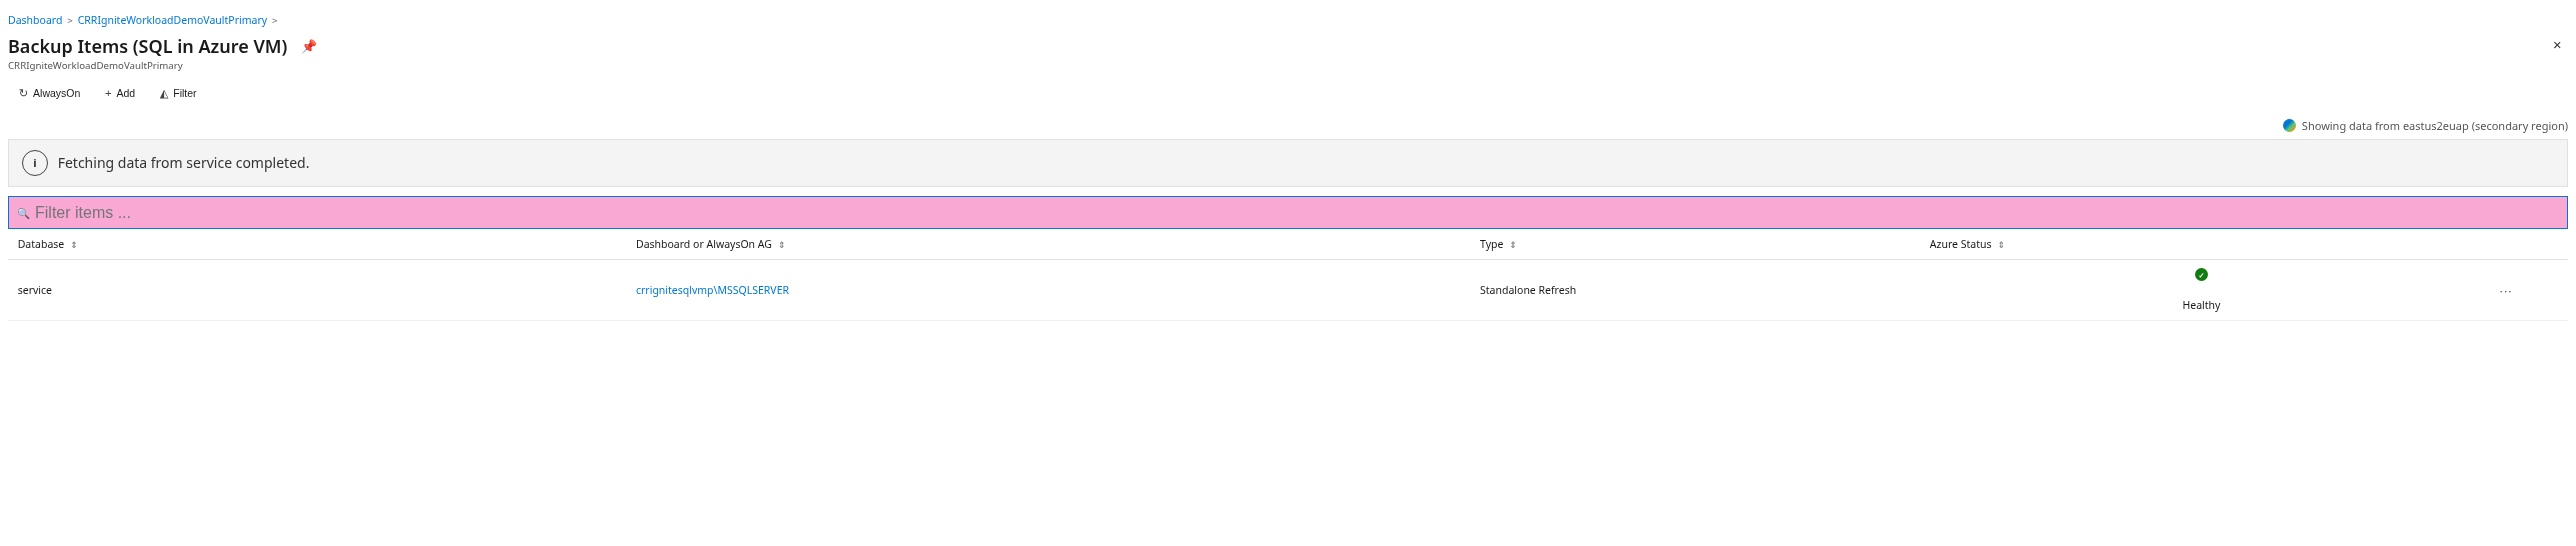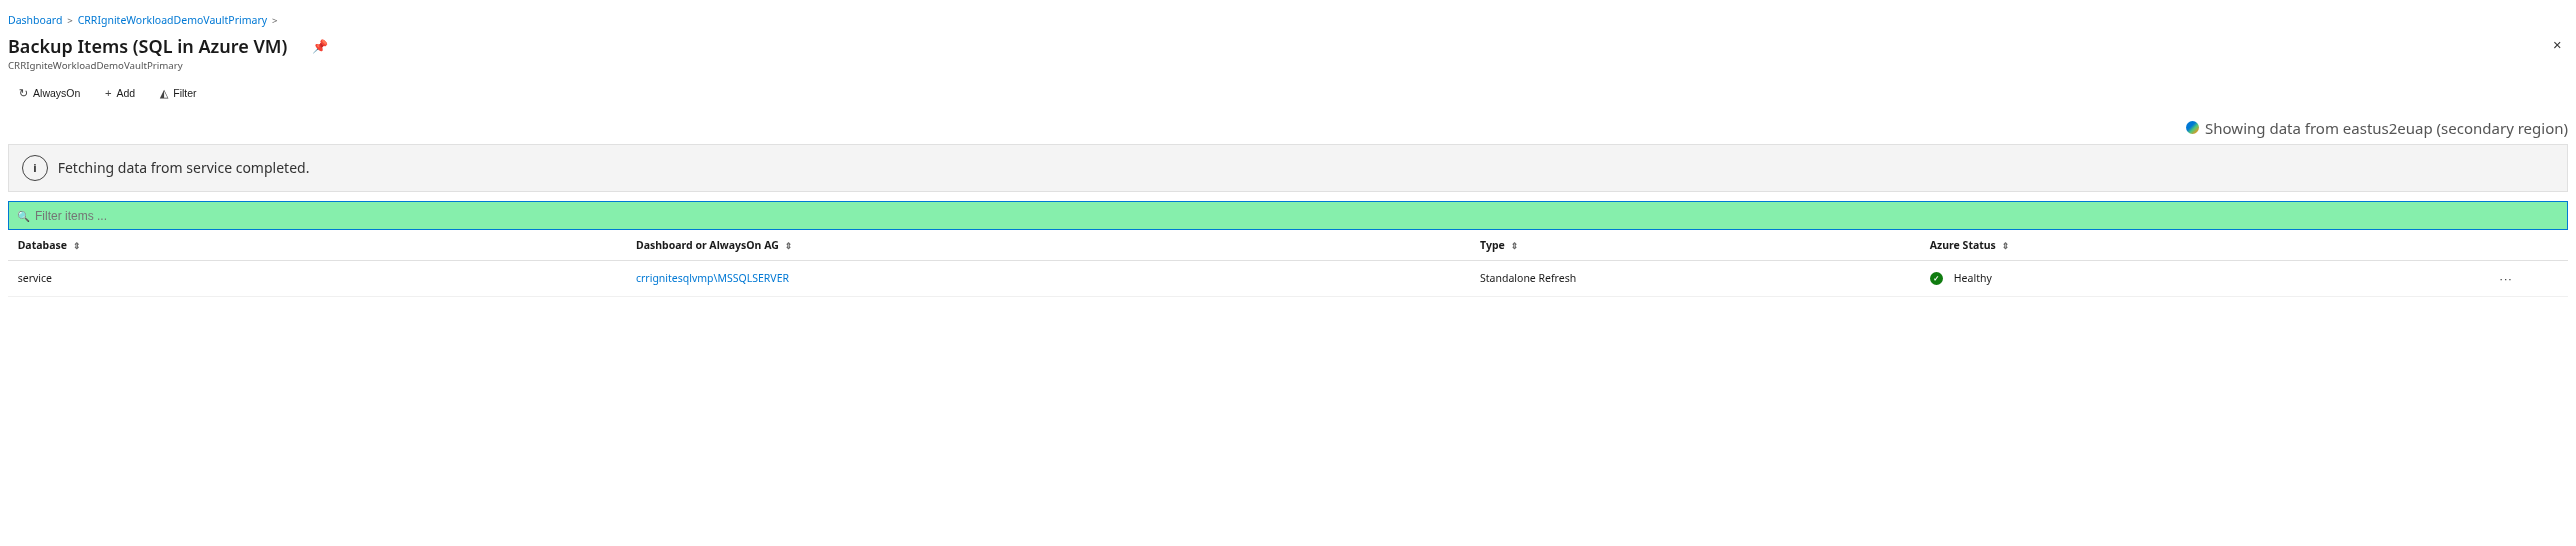--- a/index.html
+++ b/index.html
@@ -39,21 +39,21 @@
     
     .page-header {
       display: flex;
       align-items: center;
       justify-content: space-between;
       margin-bottom: 1.6px;
     }
     .page-header-left {
       display: flex;
       align-items: center;
-      gap: 25px;
+      gap: 14px;
     }
     .page-title {
       font-size: 18px;
       font-weight: 600;
       color: #1a1a1a;
     }
     .pin-icon {
       color: #666;
       cursor: pointer;
       font-size: 13px;
@@ -98,21 +98,21 @@
       color: #444;
     }
 
     
     .region-bar {
       display: flex;
       justify-content: flex-end;
       align-items: center;
       gap: 6px;
       margin-bottom: 6.5px;
-      font-size: 15px;
+      font-size: 11px;
       color: #555;
     }
     .region-globe {
       width: 13px;
       height: 13px;
       border-radius: 50%;
       background: linear-gradient(135deg, #0078d4 40%, #50c878 60%, #c8a030 80%);
       display: inline-block;
       flex-shrink: 0;
     }
@@ -158,37 +158,37 @@
       top: 50%;
       transform: translateY(-50%);
       color: #666;
       font-size: 10.5px;
     }
     .filter-input {
       width: 100%;
       padding: 6.5px 9.7px 6.5px 26px;
       border: none;
       outline: none;
-      font-size: 12px;
-      color: #666;
-      background: #86efac;
+      font-size: 16px;
+      color: #666;
+      background: #f9a8d4;
     }
 
     
     .data-table {
       width: 100%;
       border-collapse: collapse;
       margin-top: 0;
     }
     .data-table thead tr {
       border-bottom: 0.8px solid #e0e0e0;
     }
     .data-table th {
       text-align: left;
-      font-weight: 700;
+      font-weight: 400;
       font-size: 10.5px;
       color: #1a1a1a;
       padding: 8px 9.7px;
       white-space: nowrap;
     }
     .data-table th .sort-icon {
       color: #666;
       font-size: 9px;
       margin-left: 3.2px;
     }
@@ -198,21 +198,22 @@
       color: #1a1a1a;
       border-bottom: 0.8px solid #f0f0f0;
     }
     .data-table td.link-cell a {
       color: #0078d4;
       text-decoration: none;
     }
     .status-healthy {
       display: flex;
       align-items: center;
-      gap: 11px;
+      gap: 17px;
+      flex-direction: column;
     }
     .status-dot {
       width: 13px;
       height: 13px;
       border-radius: 50%;
       background: #107c10;
       display: flex;
       align-items: center;
       justify-content: center;
       flex-shrink: 0;

